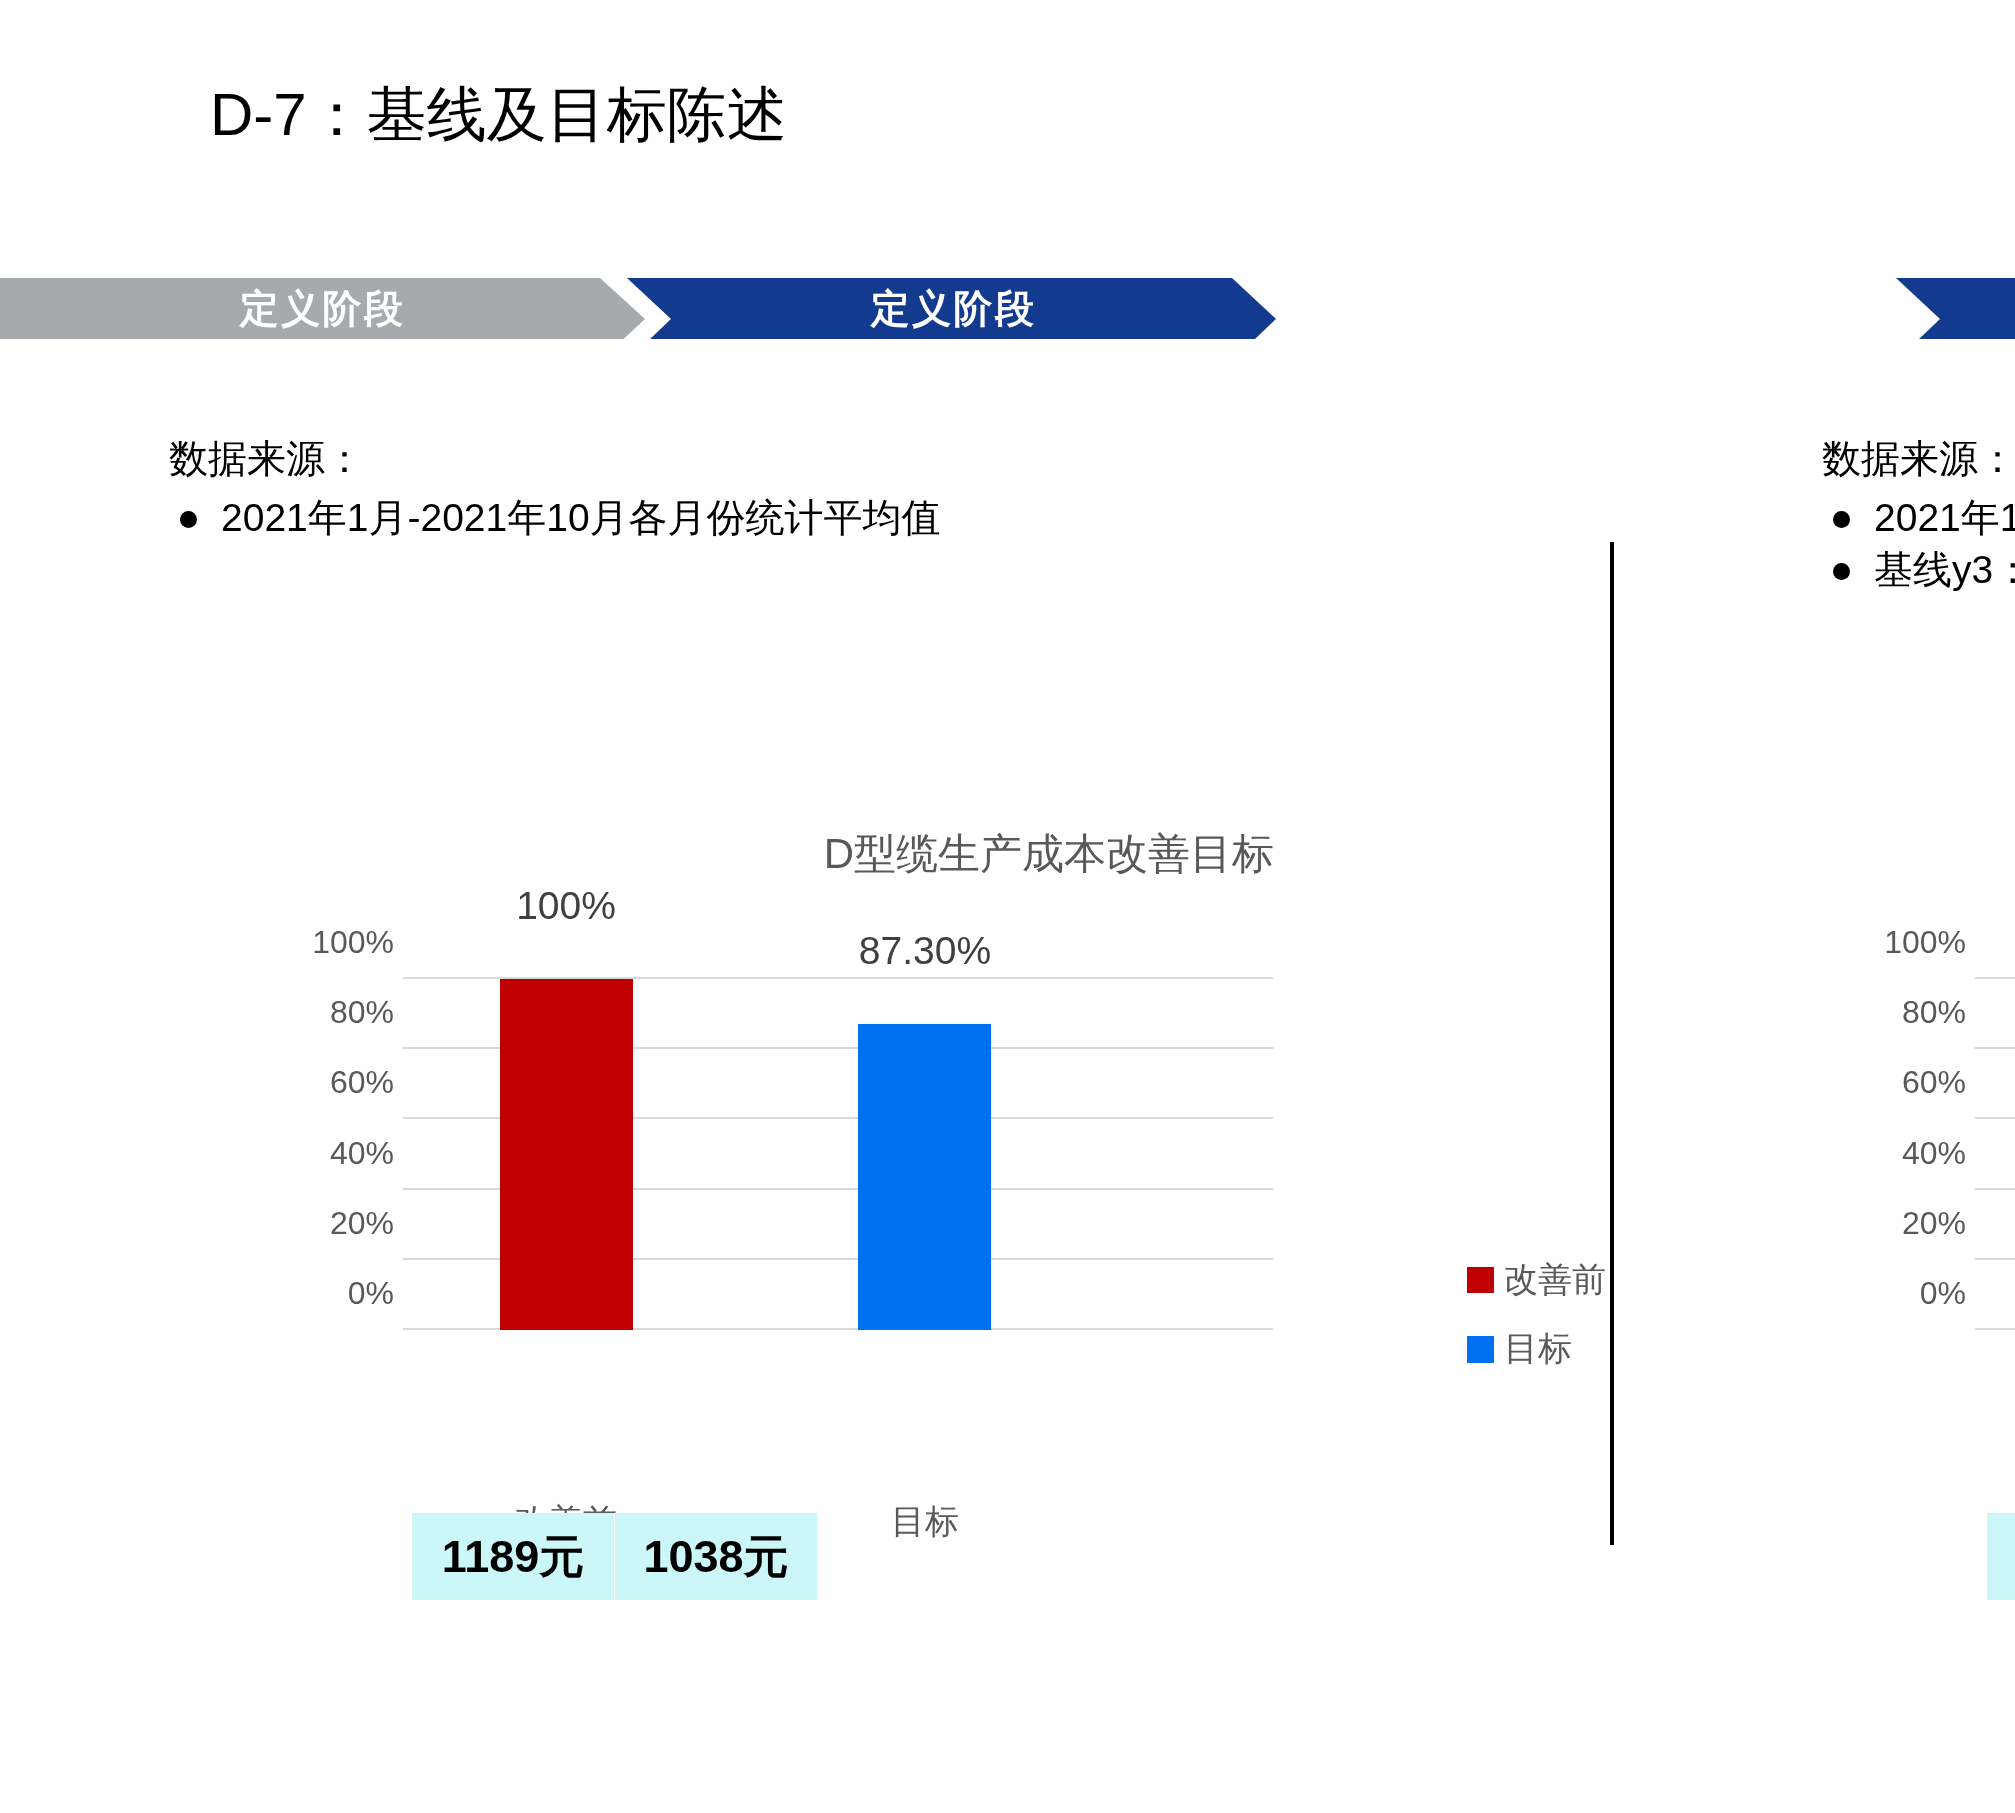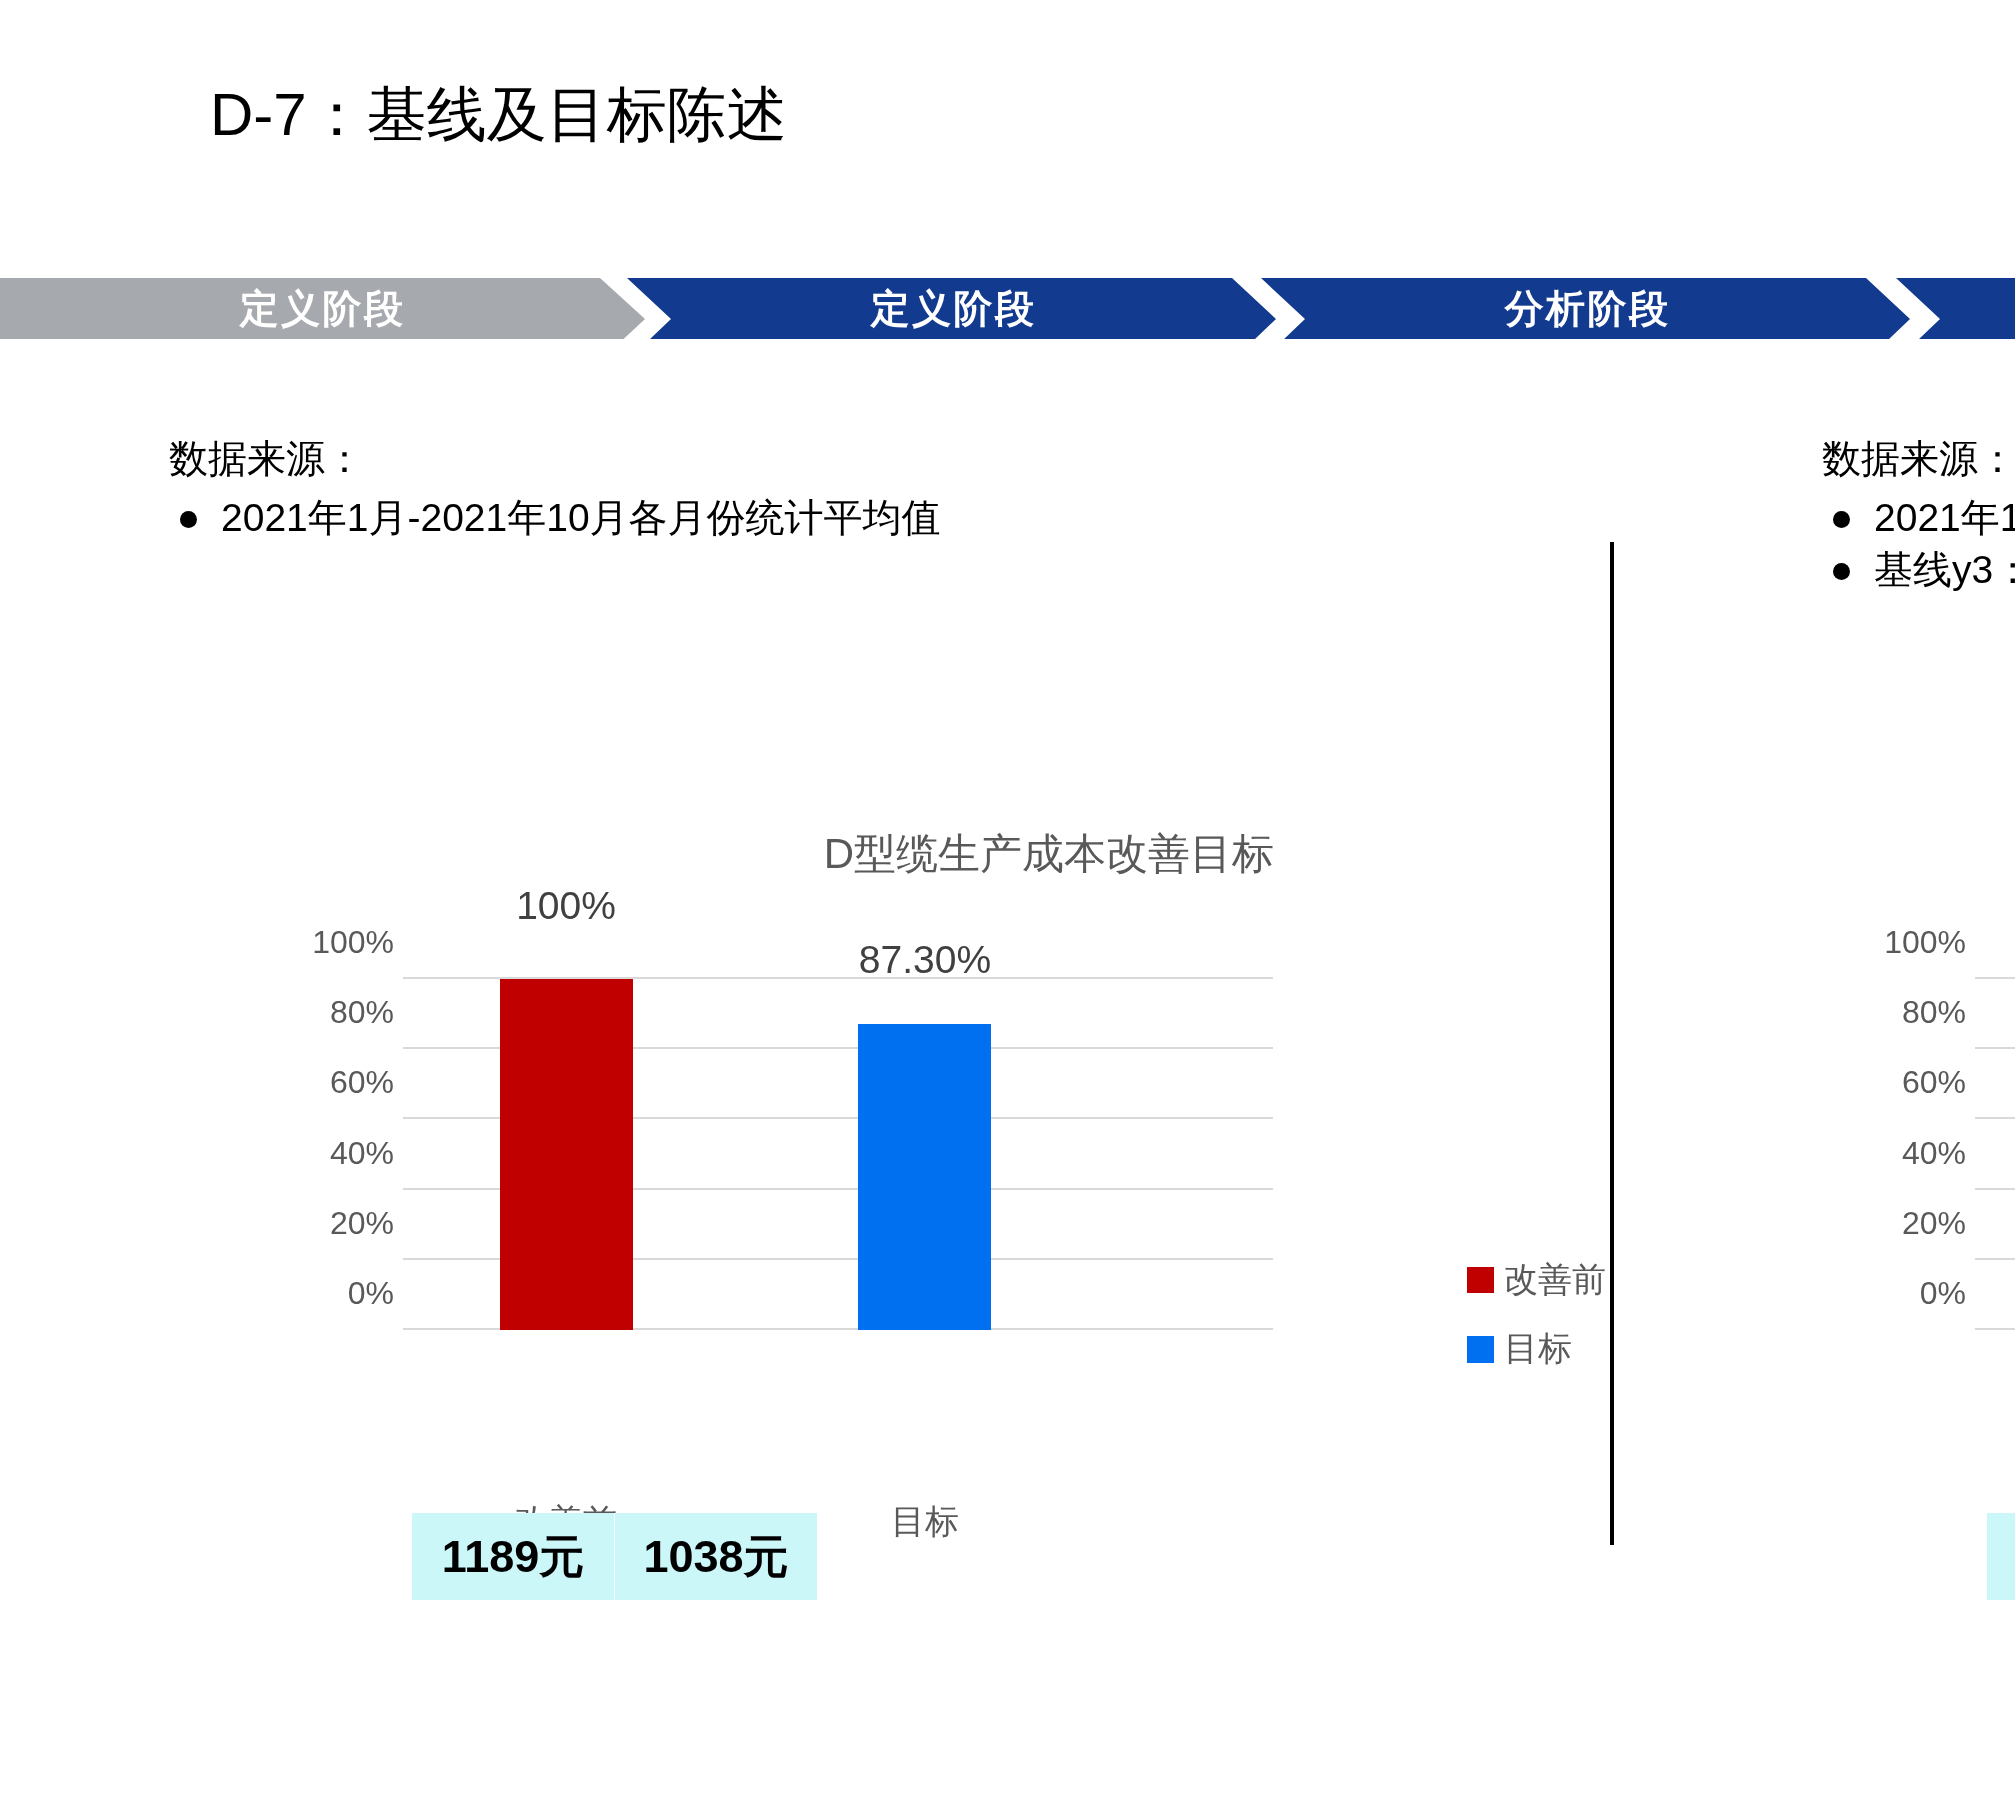--- a/index.html
+++ b/index.html
@@ -85,23 +85,20 @@
 
 <div id="slide-title">D-7：基线及目标陈述</div>
 
 <div id="phase-banner">
   <div class="phase ph0">
     <span>定义阶段</span>
   </div>
   <div class="phase ph1">
     <span>定义阶段</span>
   </div>
-  <div class="phase ph2">
-    <span>分析阶段</span>
-  </div>
   <div class="phase ph3">
     
   </div>
 
 </div>
 
 <div id="divider"></div>
 
 <div class="panel" id="panel-left">
   <div class="src-head">数据来源：</div>
@@ -133,21 +130,21 @@
     <div class="ytick" style="bottom:20%">20%</div>
     <div class="ytick" style="bottom:40%">40%</div>
     <div class="ytick" style="bottom:60%">60%</div>
     <div class="ytick" style="bottom:80%">80%</div>
     <div class="ytick" style="bottom:100%">100%</div>
 
     <div class="bar bar-red" style="height:100%"></div>
     <div class="bar bar-blue" style="height:87.3%"></div>
 
     <div class="bar-label" style="left:163px;top:-95px;">100%</div>
-    <div class="bar-label" style="left:522px;top:-50px;margin-top:9px;">87.30%</div>
+    <div class="bar-label" style="left:522px;top:-50px;">87.30%</div>
 
     <div class="xtick xt0">改善前</div>
     <div class="xtick xt1">目标</div>
 
     <div class="legend">
       <div class="legend-row">
         <div class="swatch sw-red"></div>
         <div class="legend-label">改善前</div>
       </div>
       <div class="legend-row">

